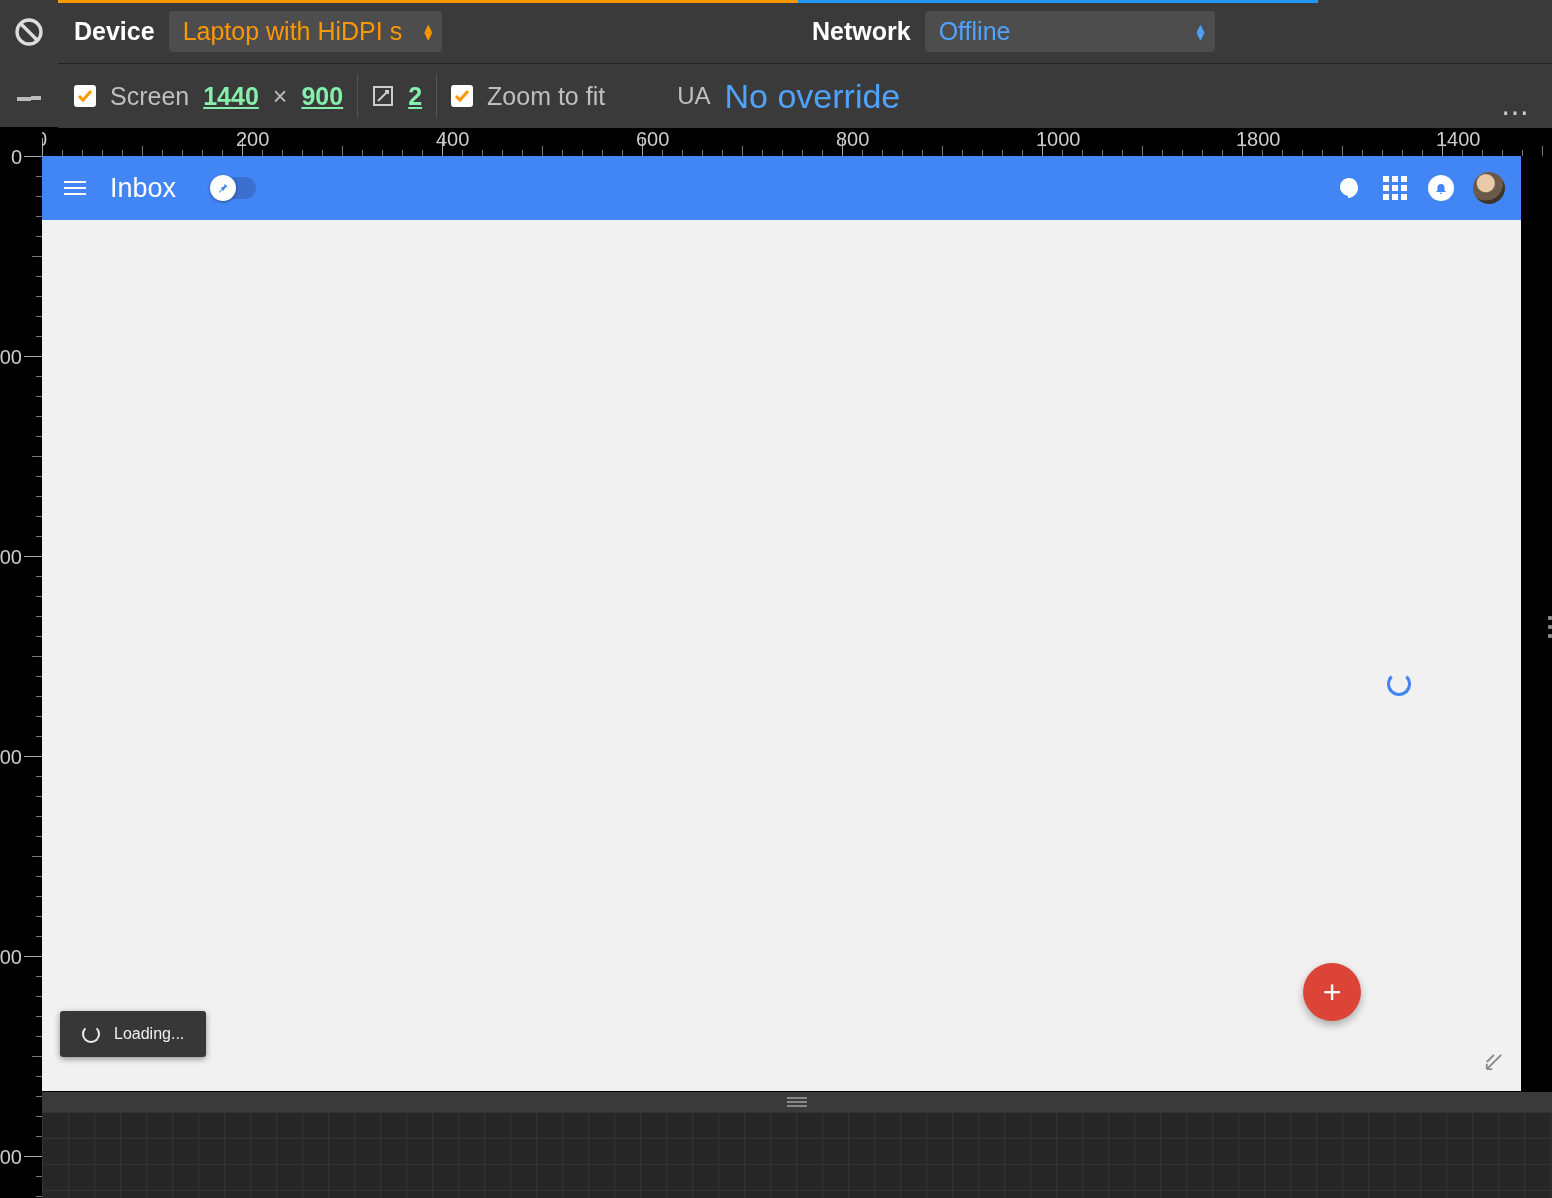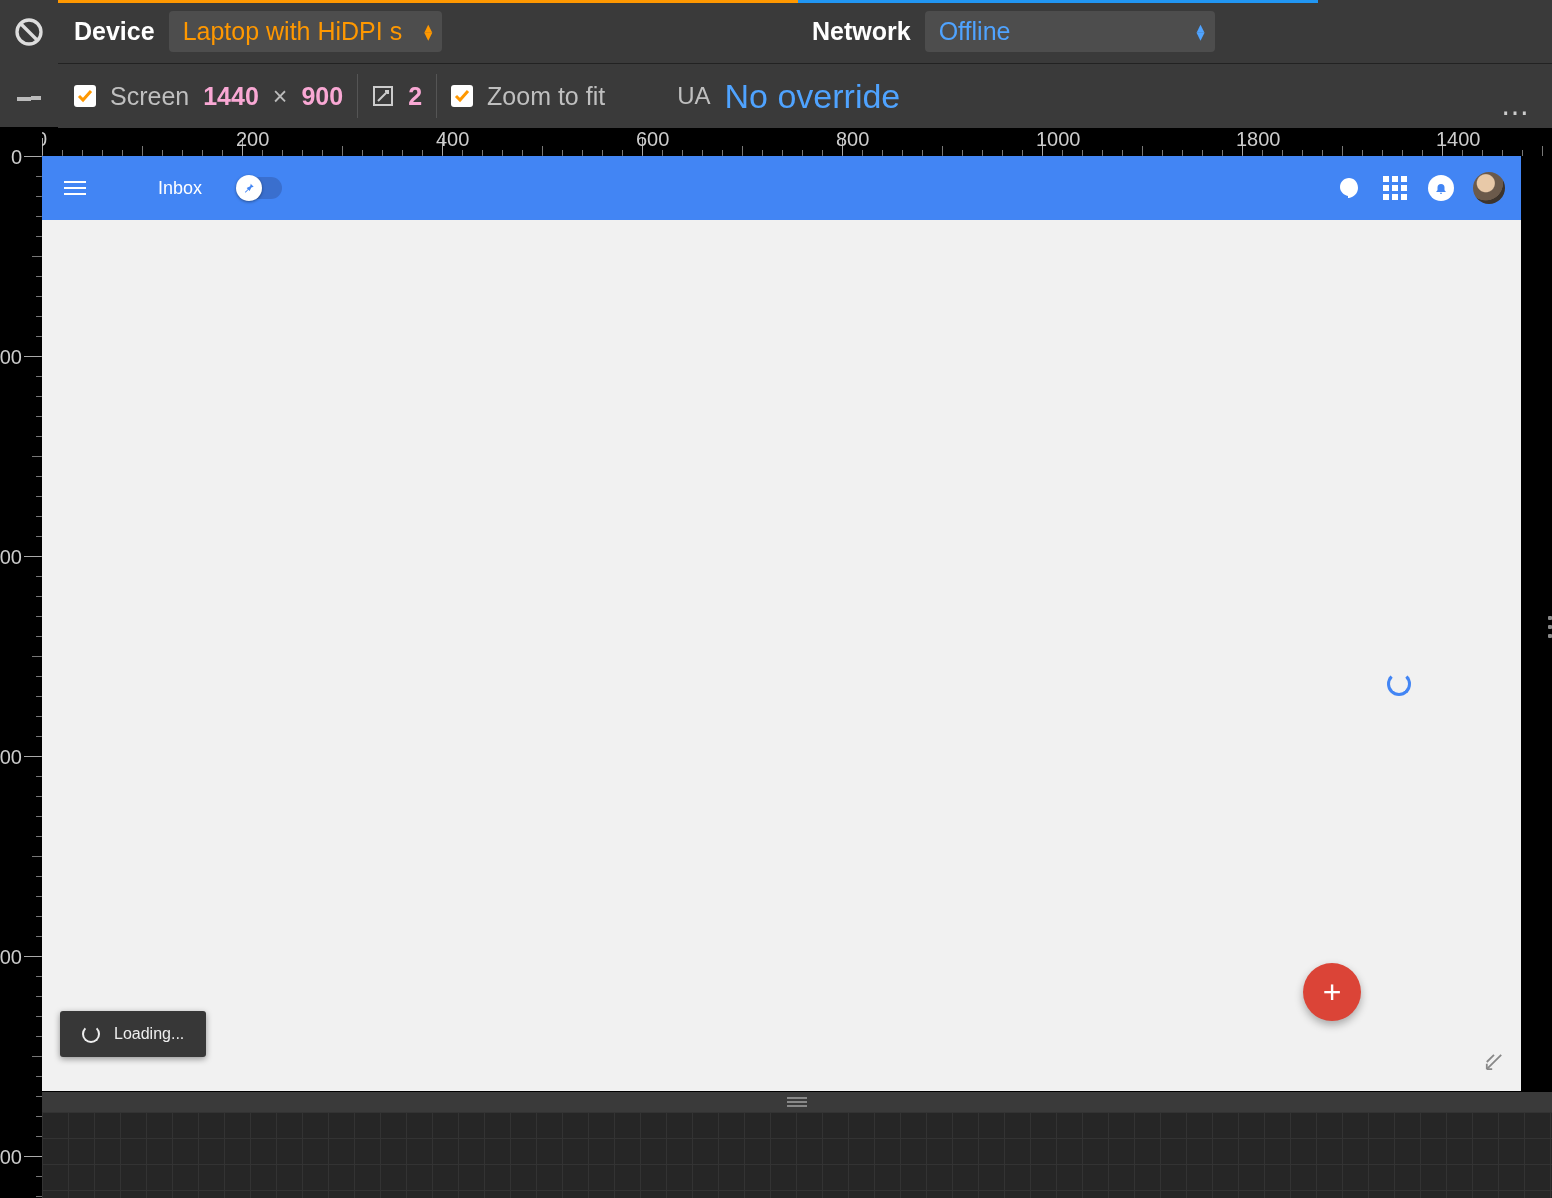--- a/index.html
+++ b/index.html
@@ -17,21 +17,21 @@
 
 .toolbar { position:absolute; left:58px; top:0; right:0; height:128px; background:#3a3a3a; }
 .tab-border-orange { position:absolute; top:0; left:0; width:740px; height:3px; background:#ff9800; }
 .tab-border-blue { position:absolute; top:0; left:740px; width:520px; height:3px; background:#2196f3; }
 
 .toolbar-row { display:flex; align-items:center; height:64px; padding:0 16px; gap:14px; }
 .toolbar-row.row1 { border-bottom:1px solid #222; }
 
 .tlabel { color:#fff; font-size:25px; font-weight:600;text-align:right; }
 .tlabel.grey { color:#bfbfbf; font-weight:500; }
-.orange { color:#f9a8d4; font-weight:600; font-size:25px; }
+.orange { color:#86efac; font-weight:600; font-size:25px;text-decoration:underline; }
 .dim { color:#bbb; font-size:25px; }
 
 .select-box { background:#4d4d4d; border-radius:4px; padding:6px 40px 6px 14px; color:#ff9800; font-size:25px; position:relative; display:inline-flex; align-items:center; max-width:290px; overflow:hidden; white-space:nowrap; }
 .select-box .chev { position:absolute; right:10px; color:#ff9800; font-size:16px; display:flex; flex-direction:column; line-height:8px;}
 .select-box.blue { color:#4fa3ff; }
 .select-box.blue .chev { color:#4fa3ff; }
 
 .vdiv { width:1px; height:44px; background:#555; }
 .row1-left { display:flex; align-items:center; gap:14px; width:724px; }
 .row1-right { display:flex; align-items:center; gap:14px; }
@@ -59,21 +59,21 @@
 .v-ruler .tick.minor { width:6px; }
 .v-ruler .tick.mid   { width:10px; }
 .v-ruler .lbl { position:absolute; color:#ccc; font-size:20px; right:20px; transform:translateY(-10px); }
 
 
 .viewport { position:absolute; left:42px; top:156px; width:1479px; height:935px; background:#fff; box-shadow:0 0 0 1px rgba(0,0,0,.2); }
 
 .inbox-header { height:64px; background:#4285f4; display:flex; align-items:center; padding:0 16px; gap:18px; color:#fff; }
 .menu-btn { display:flex; flex-direction:column; gap:4px; cursor:pointer; padding:6px;}
 .menu-btn span { width:22px; height:2px; background:#fff; }
-.inbox-title { font-size:18px; font-weight:400;margin-left:48px; }
+.inbox-title { font-size:27px; font-weight:400; }
 .searchbar { flex:0 0 auto; margin-left:40px; width:830px; height:40px; background:#5a95f5; border-radius:4px; display:flex; align-items:center; padding:0 16px; gap:16px; }
 .searchbar input { background:transparent; border:none; outline:none; color:#fff; font-size:18px; width:100%; }
 .searchbar input::placeholder { color:#e3edff; }
 .hdr-spacer { flex:1; }
 .pin-toggle { width:46px; height:22px; background:#3a6fce; border-radius:11px; position:relative; margin-left:16px;}
 .pin-toggle .knob { position:absolute; left:0; top:-2px; width:26px; height:26px; background:#fff; border-radius:50%; display:flex; align-items:center; justify-content:center; box-shadow:0 1px 3px rgba(0,0,0,.4);}
 .pin-toggle .knob svg { width:14px; height:14px; }
 .hdr-ico { display:flex; align-items:center; justify-content:center; width:28px; height:28px; }
 .apps-grid { display:grid; grid-template-columns:repeat(3,6px); grid-template-rows:repeat(3,6px); gap:3px;}
 .apps-grid span { background:#fff; }

